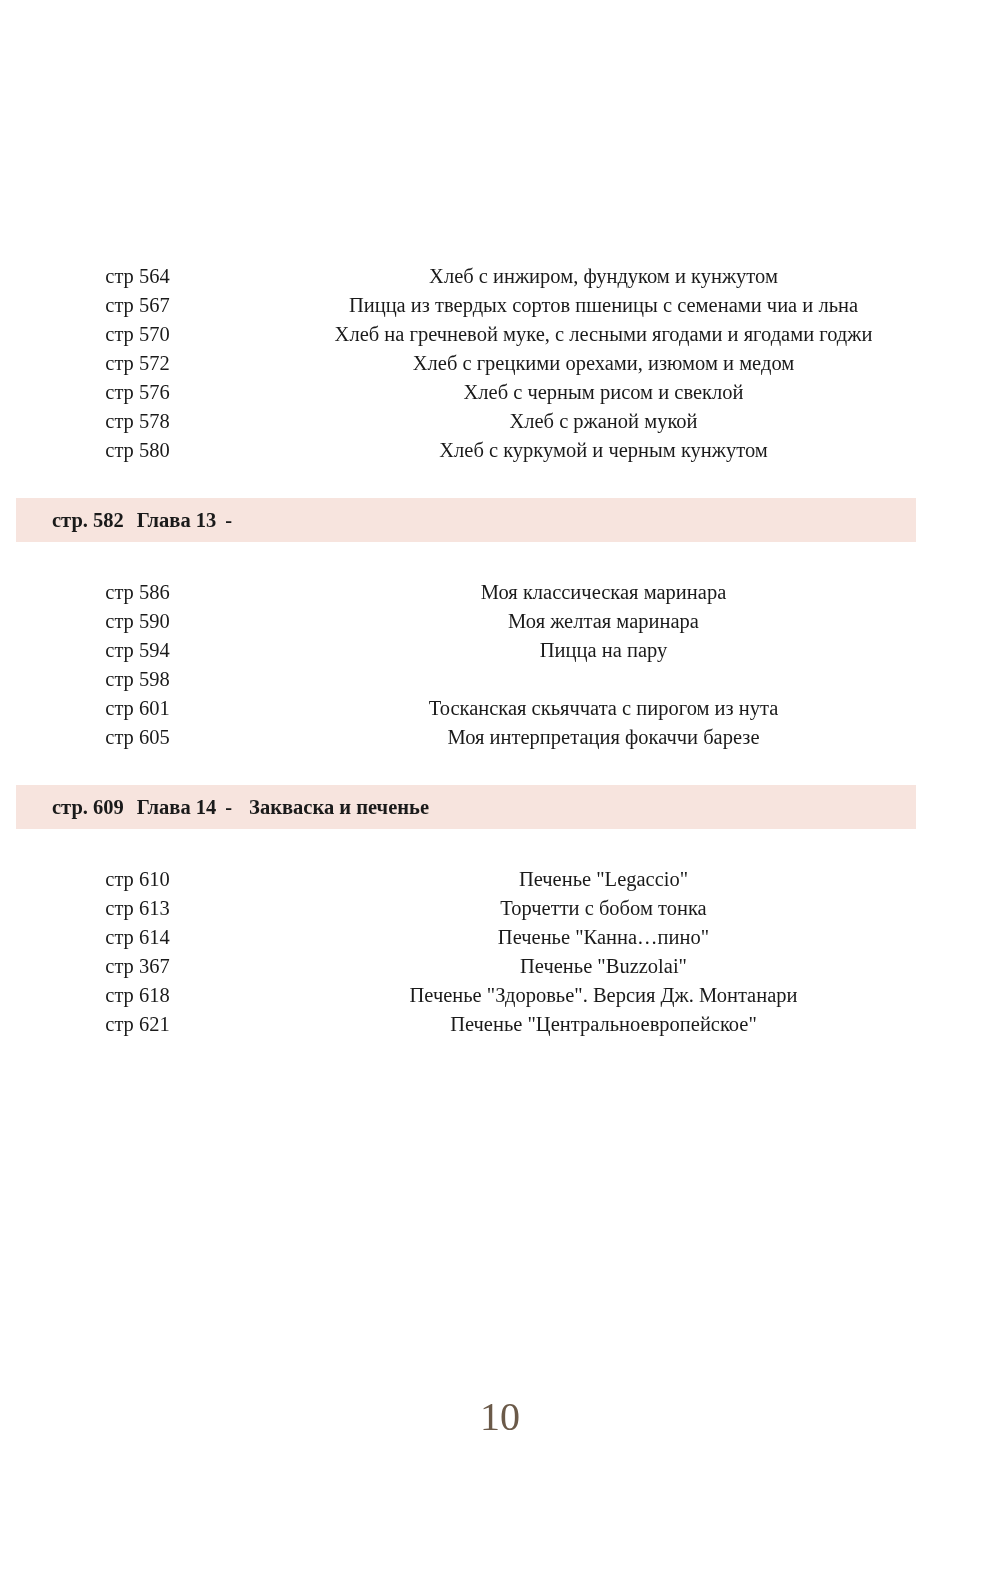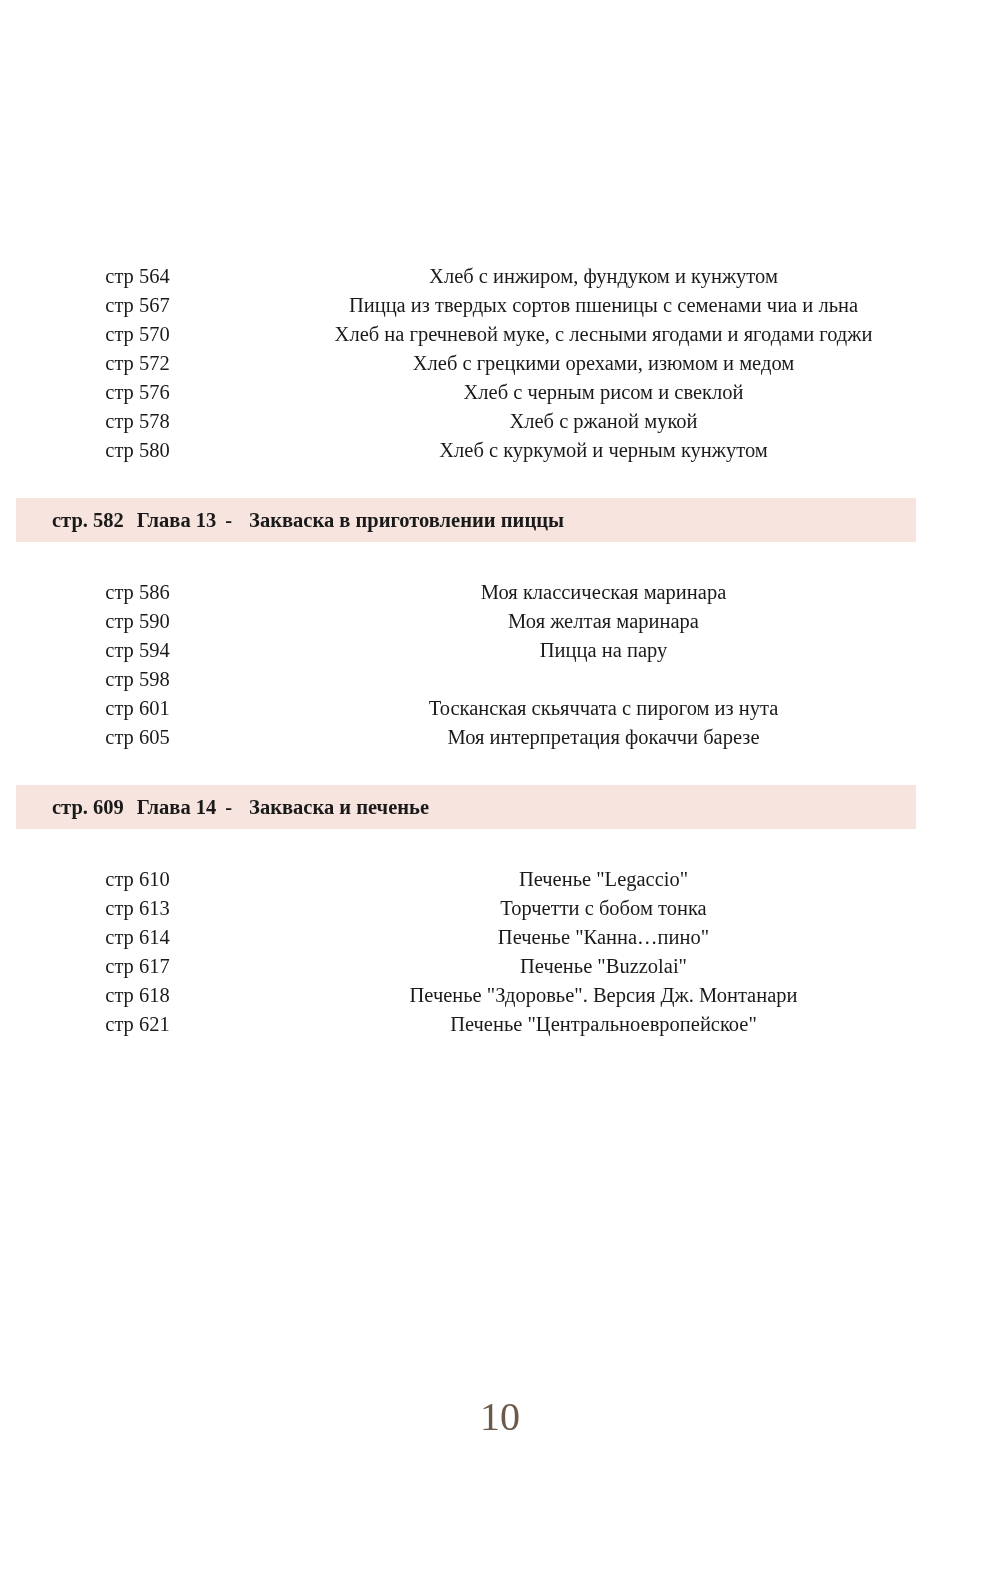--- a/index.html
+++ b/index.html
@@ -132,21 +132,20 @@
         <span class="title">Хлеб с куркумой и черным кунжутом</span>
       </li>
     </ul>
 
     <div class="gap-before-header"></div>
 
     <div class="section-header">
       <span class="sh-page">стр. 582</span>
       <span class="sh-chapter">Глава 13</span>
       <span class="sh-dash">-</span>
-      <span class="sh-title">Закваска в приготовлении пиццы</span>
     </div>
 
     <div class="gap-after-header"></div>
 
     <ul class="entry-list">
       <li class="entry">
         <span class="page-no">стр 586</span>
         <span class="title">Моя классическая маринара</span>
       </li>
       <li class="entry">
@@ -188,21 +187,21 @@
       </li>
       <li class="entry">
         <span class="page-no">стр 613</span>
         <span class="title">Торчетти с бобом тонка</span>
       </li>
       <li class="entry">
         <span class="page-no">стр 614</span>
         <span class="title">Печенье "Канна…пино"</span>
       </li>
       <li class="entry">
-        <span class="page-no">стр 617</span>
+        <span class="page-no">стр 367</span>
         <span class="title">Печенье "Buzzolai"</span>
       </li>
       <li class="entry">
         <span class="page-no">стр 618</span>
         <span class="title">Печенье "Здоровье". Версия Дж. Монтанари</span>
       </li>
       <li class="entry">
         <span class="page-no">стр 621</span>
         <span class="title">Печенье "Центральноевропейское"</span>
       </li>

